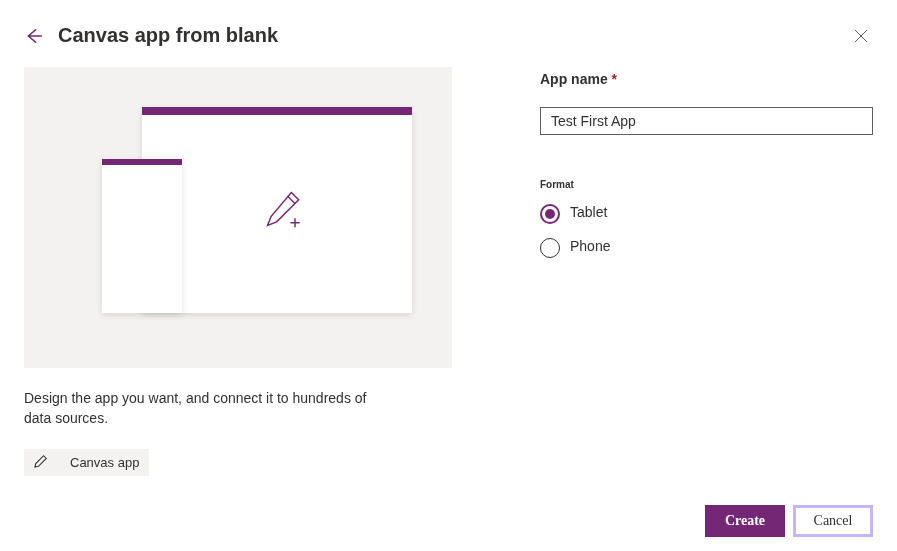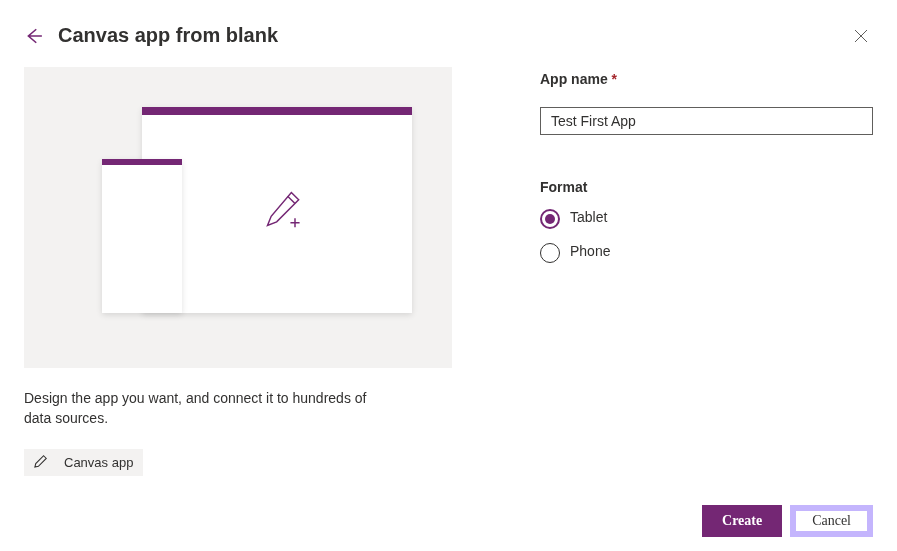--- a/index.html
+++ b/index.html
@@ -118,21 +118,21 @@
       max-width: 360px;
     }
     .tag {
       display: inline-flex;
       align-items: center;
       background: #f3f2f1;
       padding: 5px 10px;
       margin-top: 20px;
       font-size: 13px;
       color: #323130;
-      gap: 16px;
+      gap: 22px;
     }
     .tag svg {
       width: 14px;
       height: 14px;
     }
     .right-panel {
       flex: 1;
       padding-top: 4px;
     }
     .field-label {
@@ -152,21 +152,21 @@
       border: 1px solid #605e5c;
       font-size: 14px;
       font-family: inherit;
       color: #323130;
       outline: none;
     }
     .format-section {
       margin-top: 24px;
     }
     .format-label {
-      font-size: 14px;
+      font-size: 10px;
       font-weight: 600;
       margin-bottom: 14px;
       display: block;
       margin-top: 44px;
     }
     .radio-option {
       display: flex;
       align-items: flex-start;
       margin-bottom: 14px;
       cursor: pointer;
@@ -214,21 +214,21 @@
       justify-content: center;
     }
     .btn-primary {
       background: #742774;
       color: #ffffff;
       font-weight: 600;
     }
     .btn-default {
       background: #ffffff;
       color: #323130;
-      border: 6px solid #c4b5fd;
+      border: 3px solid #c4b5fd;
     }
   </style>
 </head>
 <body>
 
 <div class="header">
   <div class="back-arrow">
     <svg viewBox="0 0 16 16" fill="none" stroke="currentColor" stroke-width="1.4">
       <path d="M10 2 L3 8 L10 14 M3 8 L15 8"></path>
     </svg>

